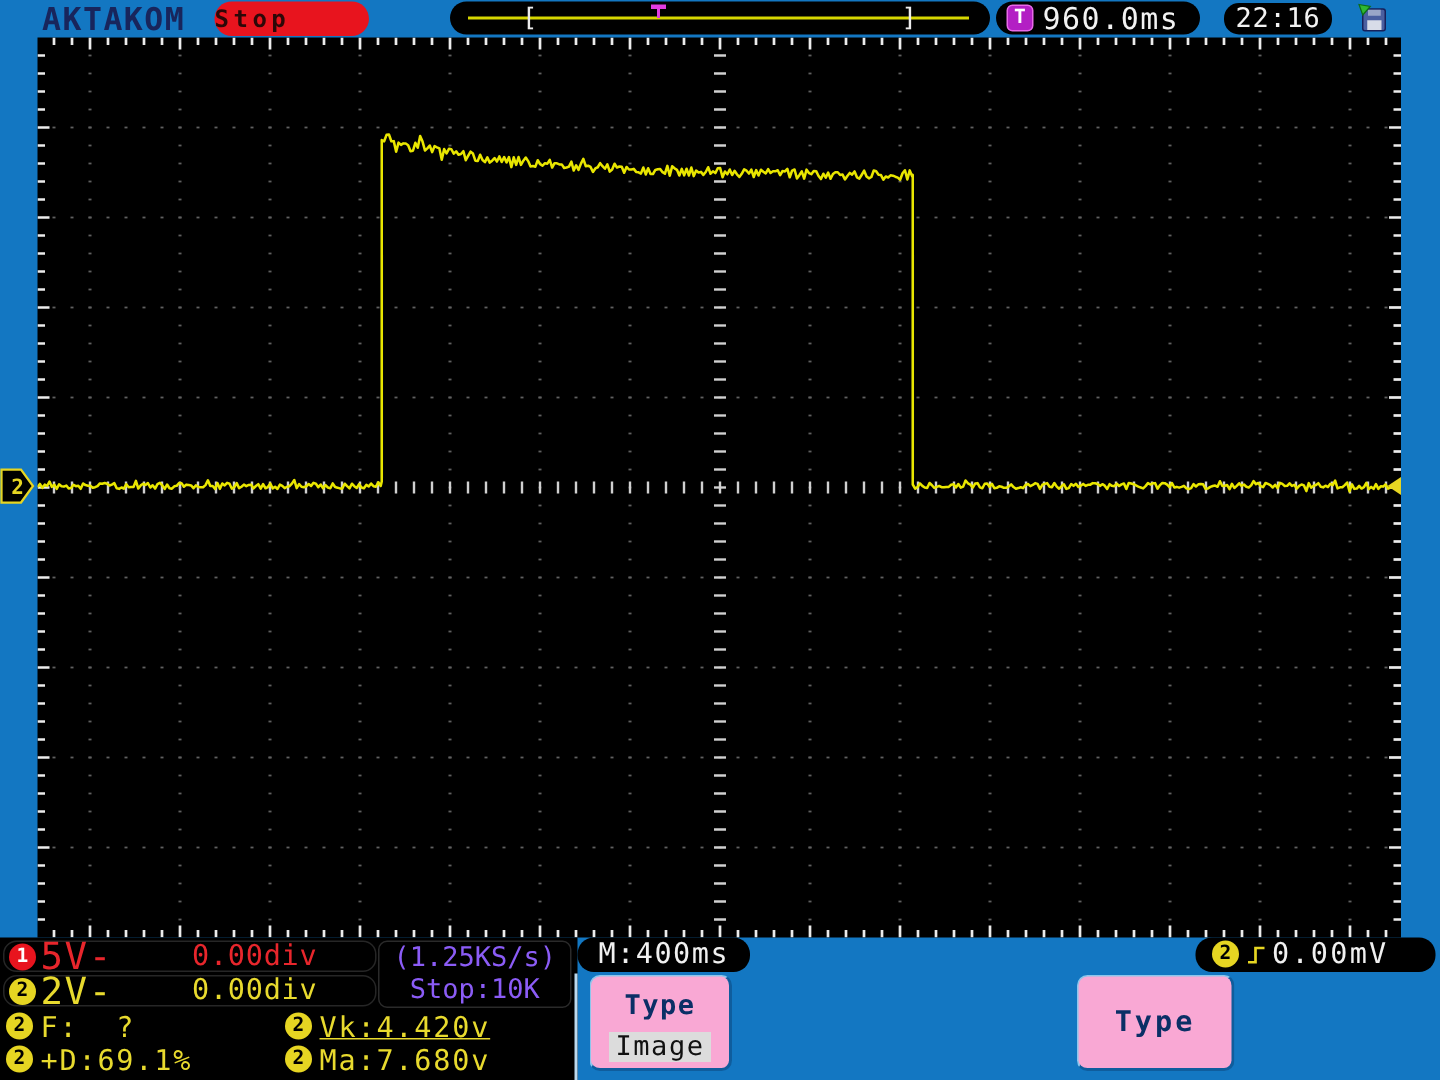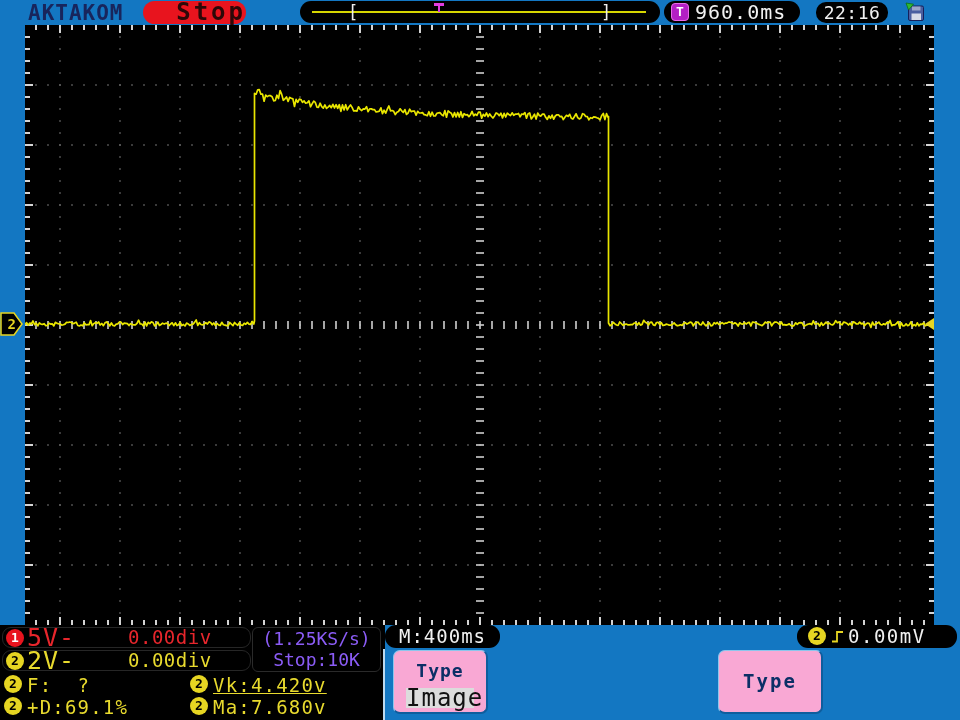--- a/index.html
+++ b/index.html
@@ -3,21 +3,21 @@
 <meta charset="utf-8">
 <style>
   html,body{margin:0;padding:0;background:#0d5f9e;}
   .screen{position:relative;width:960px;height:720px;background:#1377c2;
           font-family:"DejaVu Sans Mono",monospace;overflow:hidden;padding-left:16px;}
   .abs{position:absolute;}
 
   
   .brand{left:28px;top:1px;font-size:21px;font-weight:bold;letter-spacing:1px;color:#18255c;}
   .stop-pill{left:143px;top:1px;width:103px;height:23px;border-radius:12px;background:#e8141e;
-             text-align:right;font-size:24px;font-weight:bold;letter-spacing:3px;color:#2d0808;line-height:23px;}
+             text-align:left;font-size:16px;font-weight:bold;letter-spacing:3px;color:#2d0808;line-height:23px;}
   .trigbar{left:300px;top:1px;width:360px;height:22px;background:#000;border-radius:11px;}
   .trigbar .yline{position:absolute;left:12px;right:14px;top:10px;height:2px;background:#d6d600;}
   .trigbar .brk{position:absolute;top:1px;color:#ececec;font-size:17px;line-height:20px;}
   .tmark{position:absolute;left:133px;top:2px;width:12px;height:10px;}
   .tmark .bar{position:absolute;left:1px;top:0;width:10px;height:2.5px;background:#e03ce0;}
   .tmark .stem{position:absolute;left:4.8px;top:2.5px;width:2.6px;height:6px;background:#e03ce0;}
   .tpill{left:664px;top:1px;width:136px;height:22px;background:#000;border-radius:11px;}
   .tbadge{position:absolute;left:7px;top:2px;width:18px;height:18px;border-radius:4px;background:#b31fc4;
           border:1px solid #e86ae8;box-sizing:border-box;color:#fff;font-size:13px;font-weight:bold;
           text-align:center;line-height:16px;}
@@ -52,21 +52,21 @@
   .trg-pill{left:797px;top:625px;width:160px;height:23px;background:#000;border-radius:11px;}
   .trg-pill .badge{left:11px;top:2px;}
   .trg-pill .edge{position:absolute;left:33px;top:4px;}
   .trg-pill .val{position:absolute;left:51px;top:0;color:#f0f0f0;font-size:19px;line-height:23px;letter-spacing:1.5px;}
   .menu-sep{left:383px;top:649px;width:2px;height:71px;background:#bcd9ee;}
   .softbtn{background:#f9a8d4;border-radius:7px;border-top:1px solid #8cc6ec;border-left:1px solid #8cc6ec;
            border-bottom:2px solid #0f5d9d;border-right:2px solid #0f5d9d;box-sizing:border-box;}
   .type-btn{left:393px;top:650px;width:95px;height:64px;}
   .type-lbl{margin-top:9px;text-align:center;font-size:18px;font-weight:bold;color:#0b2f66;letter-spacing:1px;}
   .type-val{margin:7px auto 0;width:68px;height:20px;background:#dcdcdc;color:#111;
-            text-align:center;font-size:24px;line-height:20px;letter-spacing:1px;}
+            text-align:center;font-size:18px;line-height:20px;letter-spacing:1px;}
   .save-btn{left:718px;top:650px;width:105px;height:64px;text-align:center;font-size:19px;font-weight:bold;
             line-height:60px;color:#0b2f66;letter-spacing:2px;}
 </style>
 </head>
 <body>
 
 <div class="screen">
 
   <div class="abs brand">AKTAKOM</div>
 

